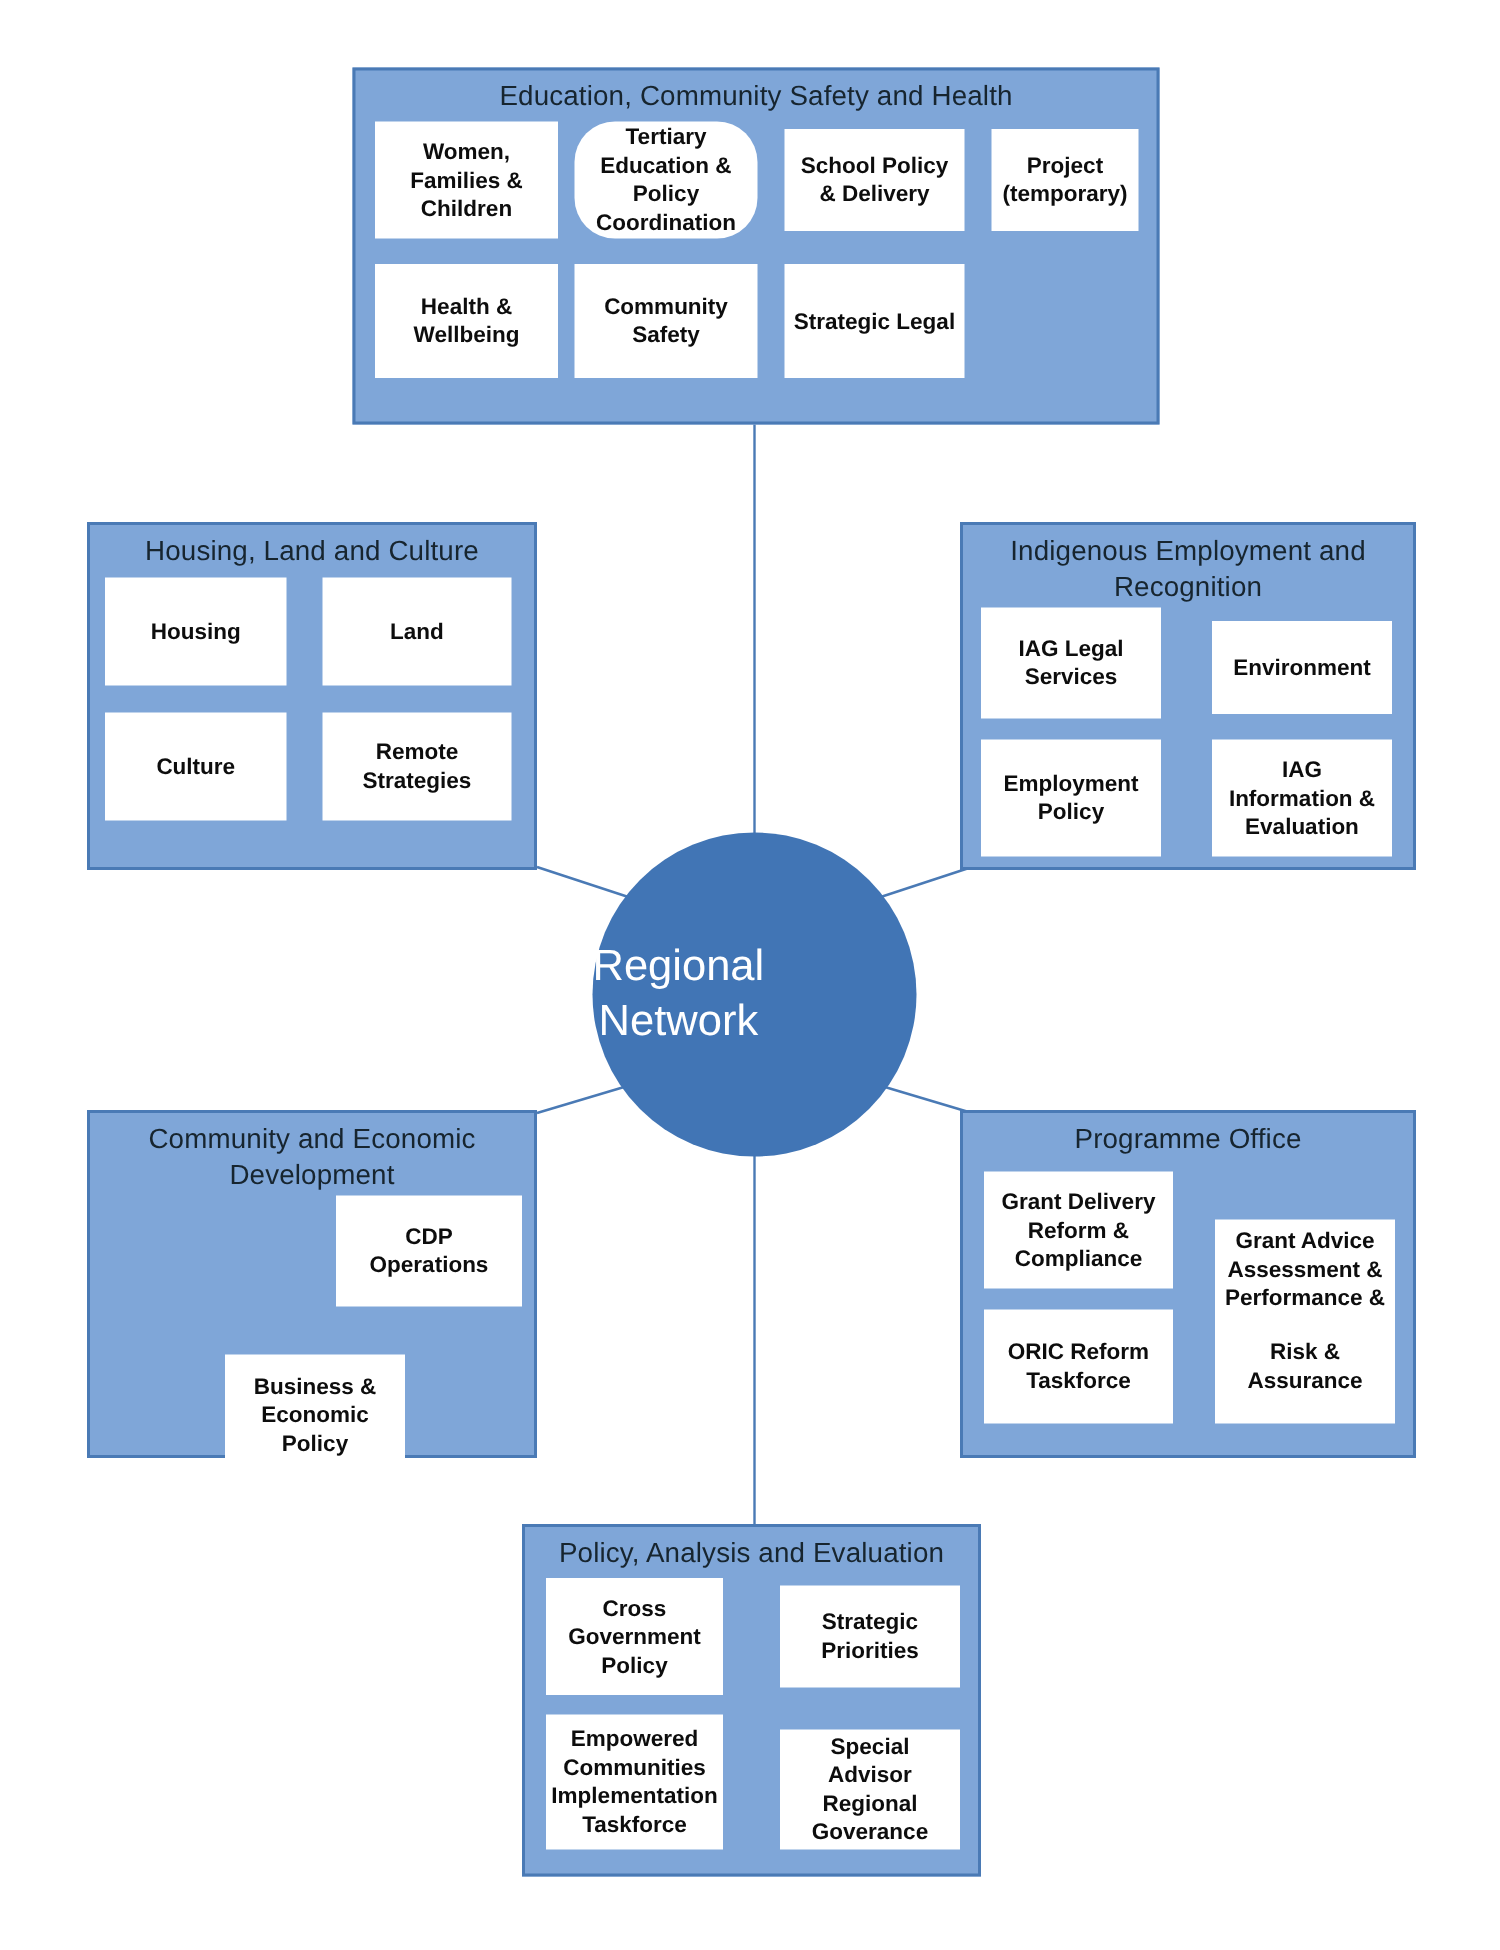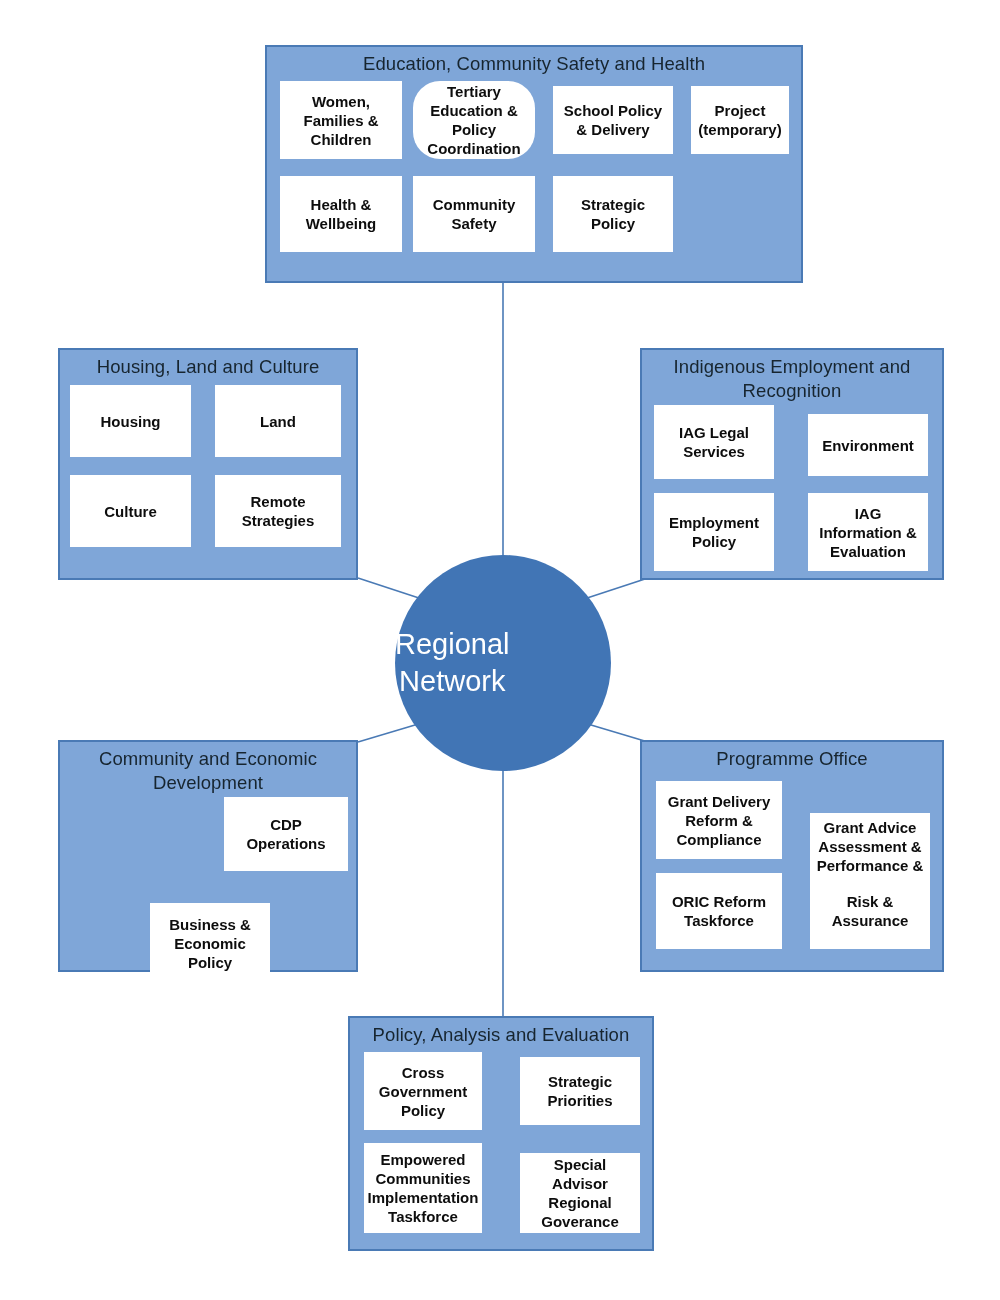--- a/index.html
+++ b/index.html
@@ -93,30 +93,30 @@
     <g stroke="#4A7AB5" stroke-width="1.6" fill="none">
       <line x1="503" y1="283" x2="503" y2="558"></line>
       <line x1="358" y1="578" x2="425" y2="600"></line>
       <line x1="648" y1="578" x2="581" y2="600"></line>
       <line x1="358" y1="742" x2="425" y2="722"></line>
       <line x1="648" y1="742" x2="581" y2="722"></line>
       <line x1="503" y1="768" x2="503" y2="1016"></line>
     </g>
   </svg>
 
-  <div class="group" id="g-education" style="left:235px; top:45px; width:538px; height:238px;margin-left:30px;">
+  <div class="group" id="g-education" style="left:235px; top:45px; width:538px; height:238px;">
     <div class="group-title">Education, Community Safety and Health</div>
     <div class="cells" style="height:196px;">
       <div class="cell" style="left:13px; top:3px;  width:122px; height:78px;">Women, Families &amp; Children</div>
       <div class="cell" style="left:146px; top:3px; width:122px; height:78px;border-radius:27px;">Tertiary Education &amp; Policy Coordination</div>
       <div class="cell" style="left:286px; top:8px; width:120px; height:68px;">School Policy &amp; Delivery</div>
       <div class="cell" style="left:424px; top:8px; width:98px;  height:68px;">Project (temporary)</div>
       <div class="cell" style="left:13px; top:98px; width:122px; height:76px;">Health &amp; Wellbeing</div>
       <div class="cell" style="left:146px; top:98px; width:122px; height:76px;">Community Safety</div>
-      <div class="cell" style="left:286px; top:98px; width:120px; height:76px;">Strategic Policy</div>
+      <div class="cell" style="left:286px; top:98px; width:120px; height:76px;">Strategic Legal</div>
     </div>
   </div>
 
   <div class="group" id="g-housing" style="left:58px; top:348px; width:300px; height:232px;">
     <div class="group-title">Housing, Land and Culture</div>
     <div class="cells" style="height:192px;">
       <div class="cell" style="left:10px;  top:4px;  width:121px; height:72px;">Housing</div>
       <div class="cell" style="left:155px; top:4px;  width:126px; height:72px;">Land</div>
       <div class="cell" style="left:10px;  top:94px; width:121px; height:72px;">Culture</div>
       <div class="cell" style="left:155px; top:94px; width:126px; height:72px;">Remote Strategies</div>

